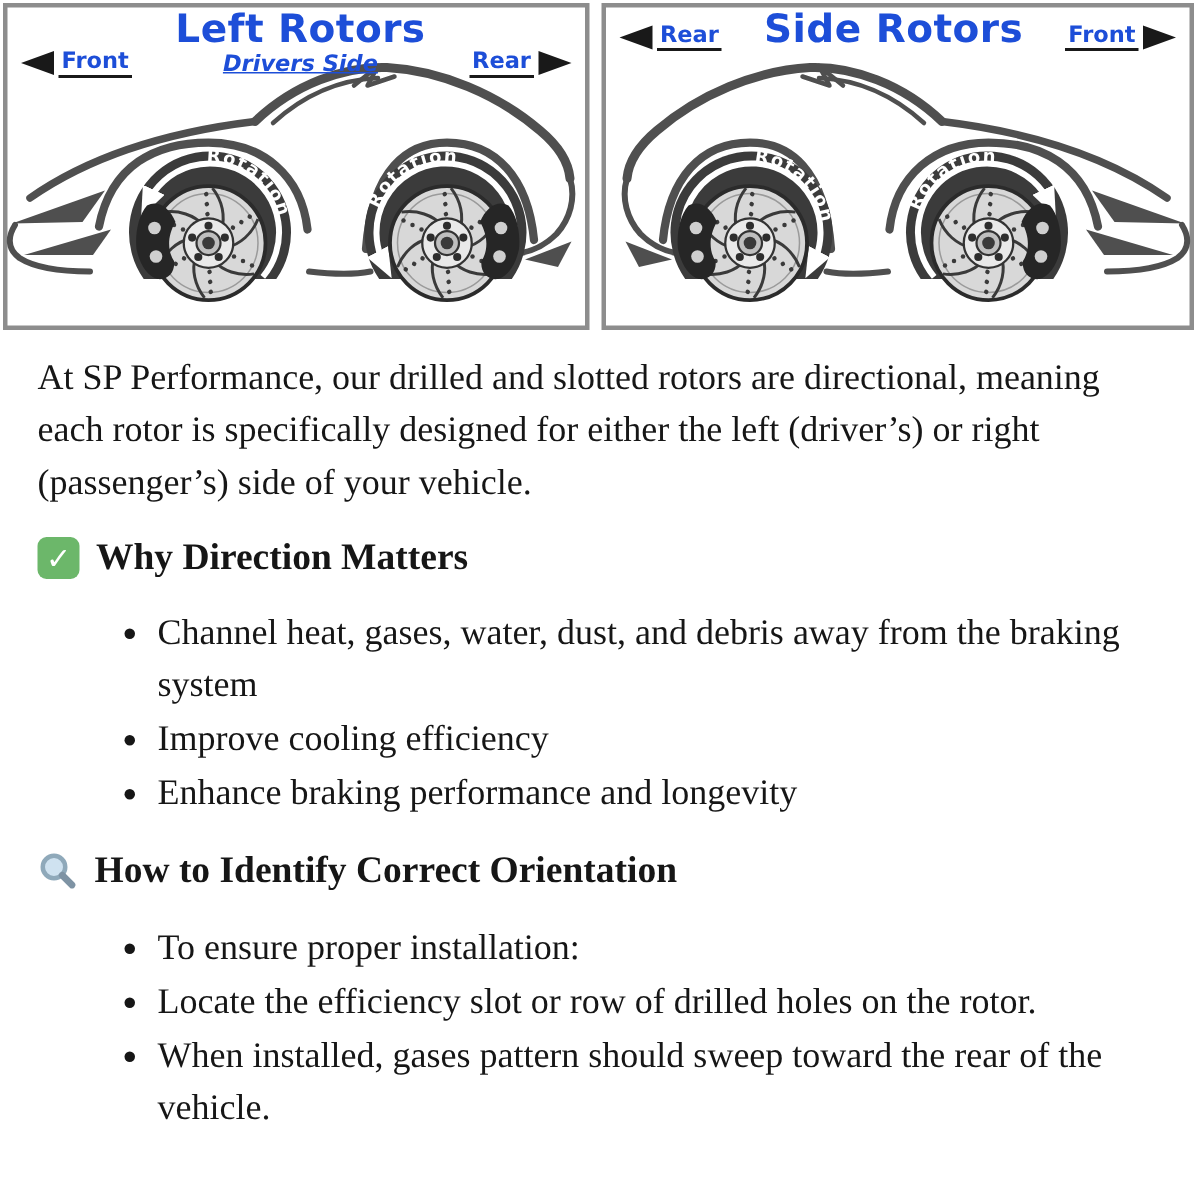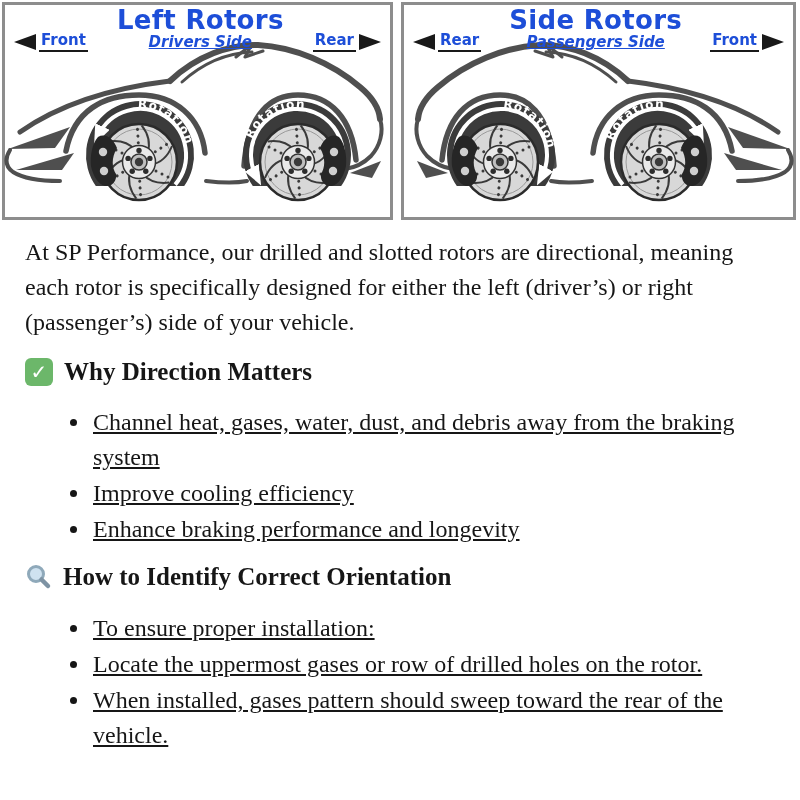--- a/index.html
+++ b/index.html
@@ -29,21 +29,21 @@
   .intro { margin:5px 0 14px; }
   .sec-h { display:flex; align-items:center; gap:11px; font-size:25px; font-weight:bold;
            margin:0 0 16px; line-height:35px; }
   .sec-h.regular { font-weight:bold; margin:12px 0 17px; }
   .check-icon { width:28px; height:28px; background:#6cb76a; border-radius:6px; flex:0 0 auto;
                 display:inline-flex; align-items:center; justify-content:center; }
   .check-icon::before { content:"\2713"; color:#ffffff; font-size:20px; font-weight:bold;
                         font-family:"DejaVu Sans", sans-serif; line-height:1; }
   .mag-icon { flex:0 0 auto; display:inline-block; }
   .lead { margin:0 0 7px; }
-  ul { margin:4px; padding:0 0 0 62px; list-style:disc;text-decoration:underline; }
+  ul { margin:16px; padding:0 0 0 62px; list-style:disc; }
   li { margin:0 0 1px; padding-left:2px; max-width:650px; }
 </style>
 </head>
 <body>
 
 <div class="page">
 
   <div class="diagram">
     <svg width="800" height="222" viewBox="0 0 800 222">
       <defs>
@@ -163,21 +163,20 @@
       </div>
     </div>
 
     <div class="panel-header ph-right">
       <div class="dir">
         <span class="tri tri-left"></span>
         <span class="dir-label">Rear</span>
       </div>
       <div class="panel-titles">
         <div class="panel-title">Side Rotors</div>
-        <div class="panel-subtitle">Passengers Side</div>
       </div>
       <div class="dir">
         <span class="dir-label">Front</span>
         <span class="tri tri-right"></span>
       </div>
     </div>
   </div>
 
   <div class="content">
 
@@ -198,18 +197,18 @@
     <div class="sec-h regular">
       <svg class="mag-icon" width="27" height="27" viewBox="0 0 27 27">
         <circle cx="11" cy="11" r="7.5" fill="#cfe2f0" stroke="#8fa9ba" stroke-width="3"></circle>
         <line x1="16.5" y1="16.5" x2="23" y2="23" stroke="#7e93a4" stroke-width="4.5" stroke-linecap="round"></line>
       </svg>
       <span>How to Identify Correct Orientation</span>
     </div>
 
     <ul>
       <li>To ensure proper installation:</li>
-      <li>Locate the uppermost gases or row of drilled holes on the rotor.</li>
+      <li>Locate the efficiency slot or row of drilled holes on the rotor.</li>
       <li>When installed, gases pattern should sweep toward the rear of the vehicle.</li>
     </ul>
 
   </div>
 </div>
 
 </body></html>

